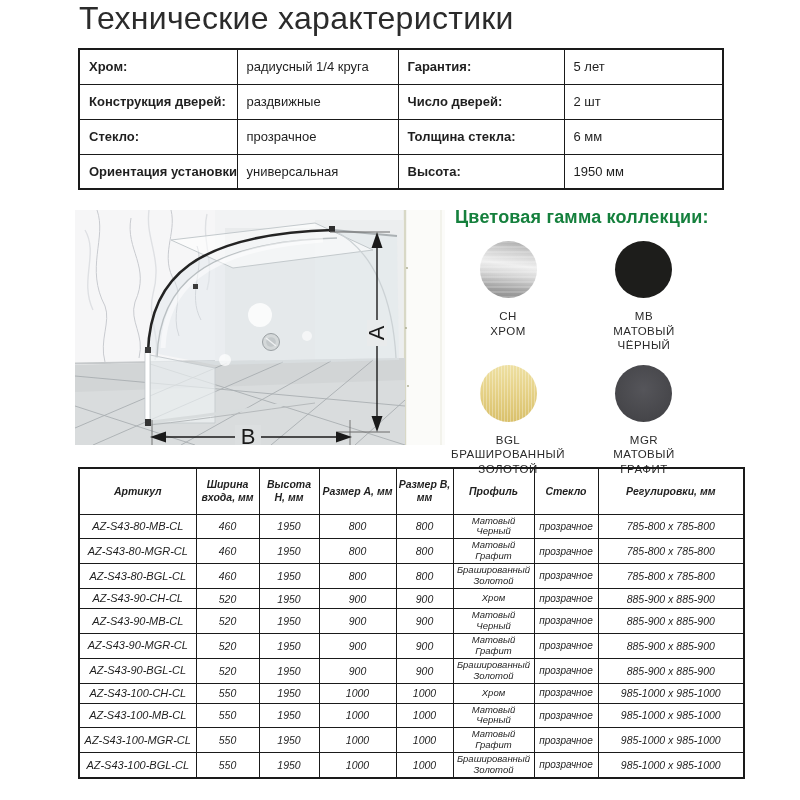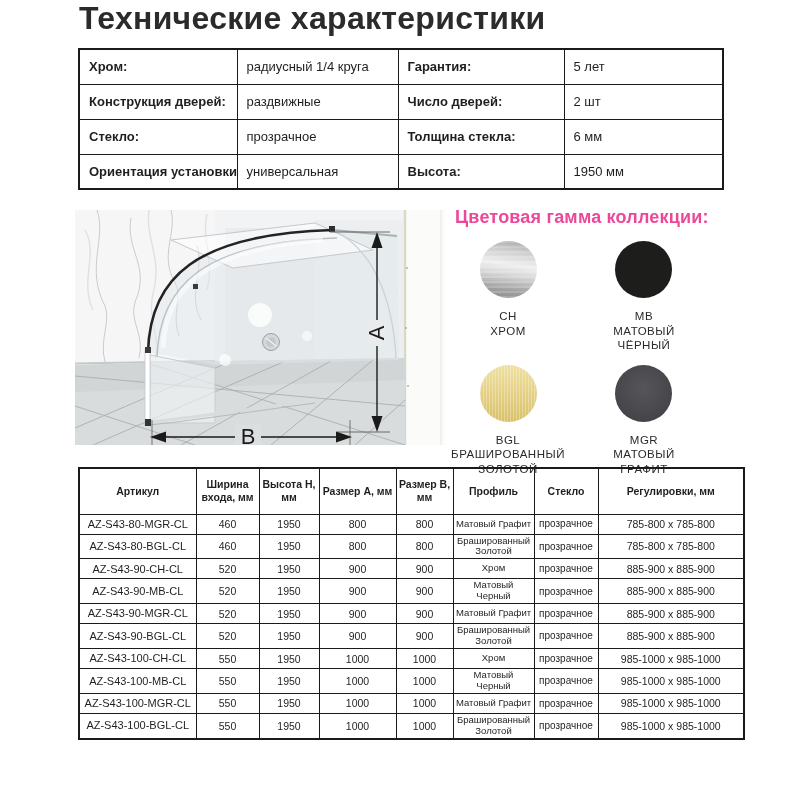--- a/index.html
+++ b/index.html
@@ -6,21 +6,21 @@
   html,body { margin:0; padding:0; }
   body {
     width:800px; height:800px; background:#ffffff;
     font-family:"Liberation Sans", sans-serif;
     color:#1f1f1f; position:relative; overflow:hidden;
   }
 
   
   .page-title {
     position:absolute; left:79px; top:0px;
-    font-size:32px; font-weight:700; color:#2b2b2b; letter-spacing:.3px;
+    font-size:32px; font-weight:400; color:#2b2b2b; letter-spacing:.3px;
   }
 
   
   table.spec {
     position:absolute; left:78px; top:48px; width:644px;
     border-collapse:collapse; table-layout:fixed;
     border:2px solid #1a1a1a;
   }
   table.spec th, table.spec td {
     border:1.5px solid #1a1a1a; height:35px;
@@ -29,21 +29,21 @@
   }
   table.spec th { font-weight:700; }
   .sc0{width:158px}.sc1{width:161px}.sc2{width:166px}.sc3{width:159px}
 
   
   .prod-figure { position:absolute; left:75px; top:210px; width:370px; height:235px; }
 
   
   .colors { position:absolute; left:443px; top:207px; width:282px; }
   .colors-heading {
-    font-size:18px; font-weight:700; color:#ec4899;
+    font-size:18px; font-weight:700; color:#15803d;
     margin:0 0 13px 12px; letter-spacing:.2px; white-space:nowrap;
   }
   .swatch-grid {
     display:grid; grid-template-columns:130px 130px; column-gap:6px; row-gap:12px;
     justify-items:center;
   }
   .swatch { display:flex; flex-direction:column; align-items:center; text-align:left; }
   .circle { width:57px; height:57px; border-radius:50%; margin-bottom:11px; }
   .circle.chrome {
     background:
@@ -61,20 +61,21 @@
   }
   .swatch-code, .swatch-name {
     font-size:11.5px; line-height:14.5px; color:#2a2a2a; letter-spacing:.5px; white-space:nowrap;
   }
 
   
   table.prod {
     position:absolute; left:78px; top:467px; width:644px;
     border-collapse:collapse; table-layout:fixed;
     border:2px solid #1a1a1a;
+    font-style:italic;
   }
   table.prod th, table.prod td {
     border:1px solid #1a1a1a; text-align:center; vertical-align:middle;
   }
   table.prod thead th { font-size:10.5px; font-weight:700; height:46px; padding:2px 2px; line-height:1.25; }
   table.prod tbody td { font-size:10.5px; height:20px; padding:1px 2px; line-height:1.15; }
   table.prod tbody td.c0 { font-size:11px; }
   table.prod tbody td.c5 { font-size:9.5px; }
   table.prod tbody td.c6 { font-size:10px; }
   .c0{width:117px}.c1{width:63px}.c2{width:60px}.c3{width:77px}
@@ -275,20 +276,30 @@
         <th class="c2">Высота H, мм</th>
         <th class="c3">Размер А, мм</th>
         <th class="c4">Размер В, мм</th>
         <th class="c5">Профиль</th>
         <th class="c6">Стекло</th>
         <th class="c7">Регулировки, мм</th>
       </tr>
     </thead>
   <tbody>
       <tr>
+        <td class="c0">AZ-S43-80-MB-CL</td>
+        <td class="c1">460</td>
+        <td class="c2">1950</td>
+        <td class="c3">800</td>
+        <td class="c4">800</td>
+        <td class="c5">Матовый Черный</td>
+        <td class="c6">прозрачное</td>
+        <td class="c7">785-800 x 785-800</td>
+      </tr>
+      <tr>
         <td class="c0">AZ-S43-80-MGR-CL</td>
         <td class="c1">460</td>
         <td class="c2">1950</td>
         <td class="c3">800</td>
         <td class="c4">800</td>
         <td class="c5">Матовый Графит</td>
         <td class="c6">прозрачное</td>
         <td class="c7">785-800 x 785-800</td>
       </tr>
       <tr>

